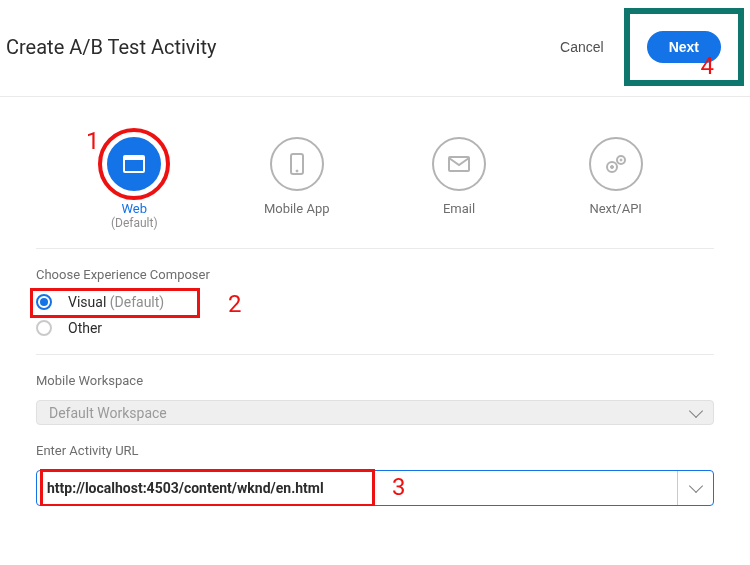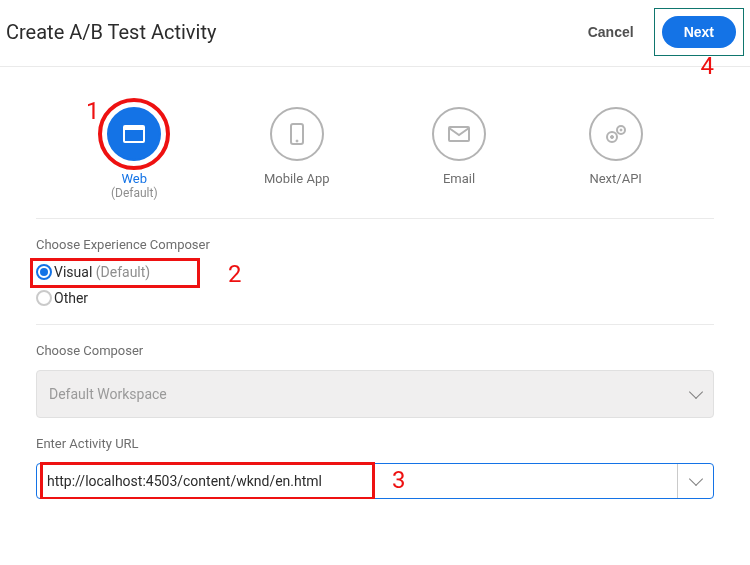--- a/index.html
+++ b/index.html
@@ -25,37 +25,37 @@
     .header-actions {
       display: flex;
       align-items: center;
       gap: 20px;
       position: relative;
     }
     .cancel-btn {
       background: none;
       border: none;
       font-size: 14px;
-      font-weight: 700;
+      font-weight: 400;
       color: #505050;
       cursor: pointer;
     }
     .next-btn {
       background: #1473e6;
       color: #fff;
       border: none;
       border-radius: 16px;
       padding: 8px 22px;
       font-size: 14px;
       font-weight: 700;
       cursor: pointer;
     }
     .next-wrap {
-      border: 1px solid #0f766e;
-      padding: 7px;
+      border: 6px solid #0f766e;
+      padding: 17px;
     }
     .annot-4 {
       position: absolute;
       top: 44px;
       right: 30px;
       color: #e11;
       font-size: 24px;
       font-weight: 400;
     }
     .channels {
@@ -130,21 +130,21 @@
     }
     .radio-group {
       display: flex;
       flex-direction: column;
       gap: 10px;
       position: relative;
     }
     .radio-item {
       display: flex;
       align-items: center;
-      gap: 2px;
+      gap: 16px;
       cursor: pointer;
       text-align: center;
     }
     .radio-circle {
       width: 16px;
       height: 16px;
       border-radius: 50%;
       border: 2px solid #cacaca;
       display: flex;
       align-items: center;
@@ -175,21 +175,21 @@
     }
     .annot-2 {
       position: absolute;
       top: -4px;
       left: 192px;
       color: #e11;
       font-size: 24px;
     }
     .workspace-select {
       width: 100%;
-      height: 48px;
+      height: 25px;
       background: #f0efef;
       border: 1px solid #e0e0e0;
       border-radius: 4px;
       display: flex;
       align-items: center;
       justify-content: space-between;
       padding: 0 12px;
       color: #9a9a9a;
       font-size: 14px;
       cursor: default;
@@ -205,20 +205,21 @@
     }
     .url-input {
       flex: 1;
       border: none;
       padding: 0 10px;
       font-size: 14px;
       color: #2c2c2c;
       font-family: inherit;
       outline: none;
       background: transparent;
+      font-weight: bold;
     }
     .url-caret {
       width: 36px;
       border-left: 1px solid #cacaca;
       display: flex;
       align-items: center;
       justify-content: center;
       cursor: pointer;
     }
     .url-box {
@@ -321,21 +322,21 @@
     <div class="radio-item">
       <div class="radio-circle"></div>
       <span class="radio-label">Other</span>
     </div>
   </div>
 </div>
 
 <hr class="section-divider">
 
 <div class="section">
-  <div class="section-label">Choose Composer</div>
+  <div class="section-label">Mobile Workspace</div>
   <div class="workspace-select">
     <span>Default Workspace</span>
     <span class="chev"></span>
   </div>
 </div>
 
 <div class="section">
   <div class="section-label">Enter Activity URL</div>
   <div class="url-row">
     <div class="url-box"></div>

